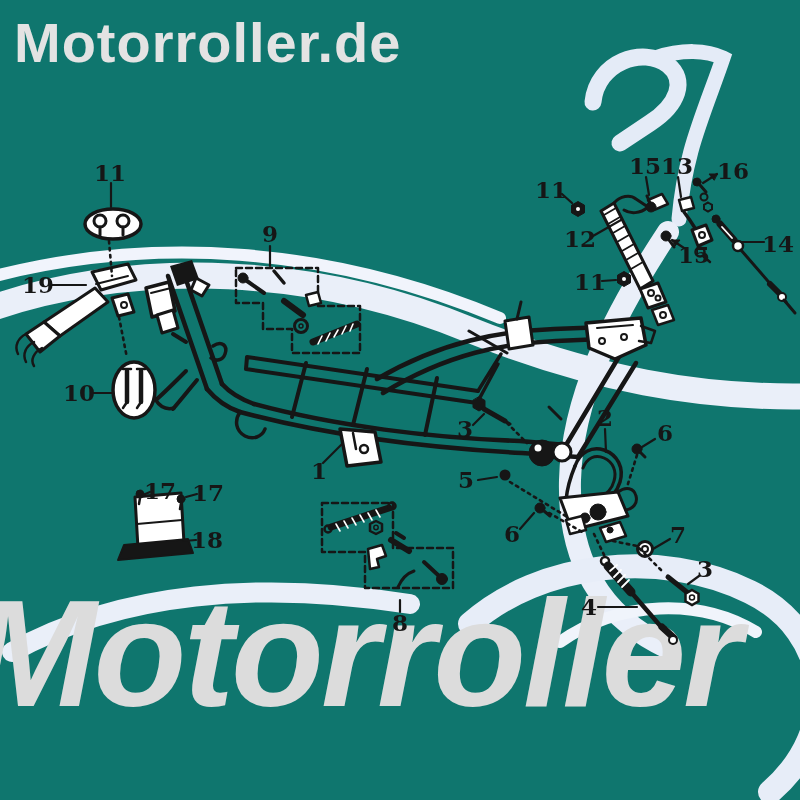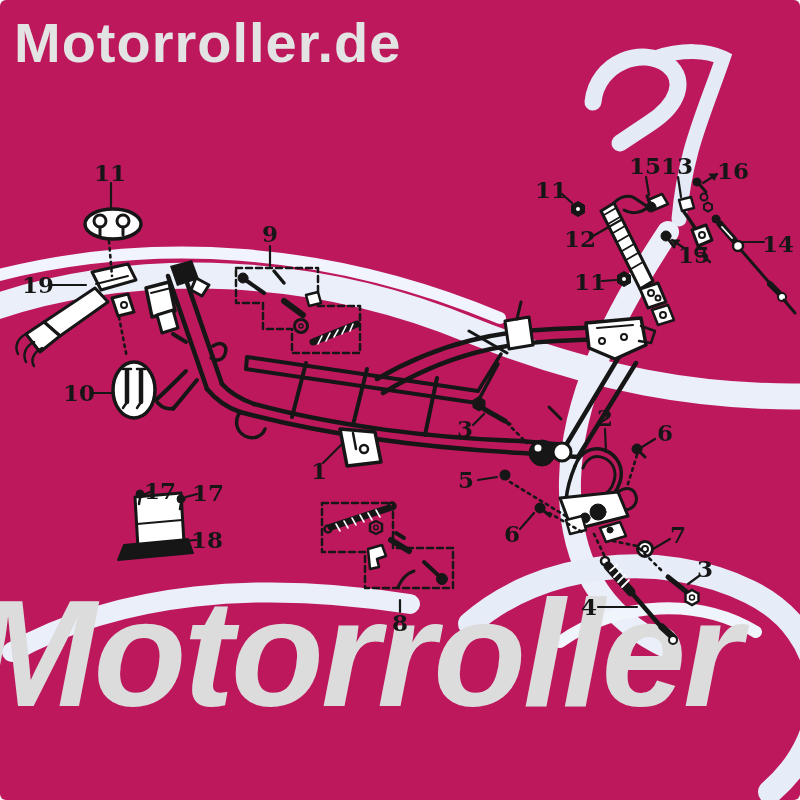--- a/index.html
+++ b/index.html
@@ -1,17 +1,17 @@
 <!DOCTYPE html>
 <html><head>
 <meta charset="utf-8">
 <style>
   html,body{margin:0;padding:0;background:#ffffff;}
-  #stage{position:relative;width:800px;height:800px;overflow:hidden;background:#be185d;
-         font-family:"Liberation Sans",sans-serif;border-radius:6px;}
+  #stage{position:relative;width:800px;height:800px;overflow:hidden;background:#0f766e;
+         font-family:"Liberation Sans",sans-serif;}
   .wm-top{position:absolute;left:14px;top:10px;font-size:56px;font-weight:bold;
           letter-spacing:1px;color:#e3e3e3;z-index:1;white-space:nowrap;}
   .wm-bottom{position:absolute;left:-30px;top:566px;font-size:152px;font-weight:bold;
              font-style:italic;letter-spacing:-3px;color:#dcdcdc;z-index:1;white-space:nowrap;}
   svg{position:absolute;left:0;top:0;}
   #swooshes{z-index:0;}
   #diagram{z-index:2;}
   .callout{font-family:"DejaVu Serif","Liberation Serif",serif;font-weight:bold;
            font-size:23px;fill:#161616;}
 </style>

